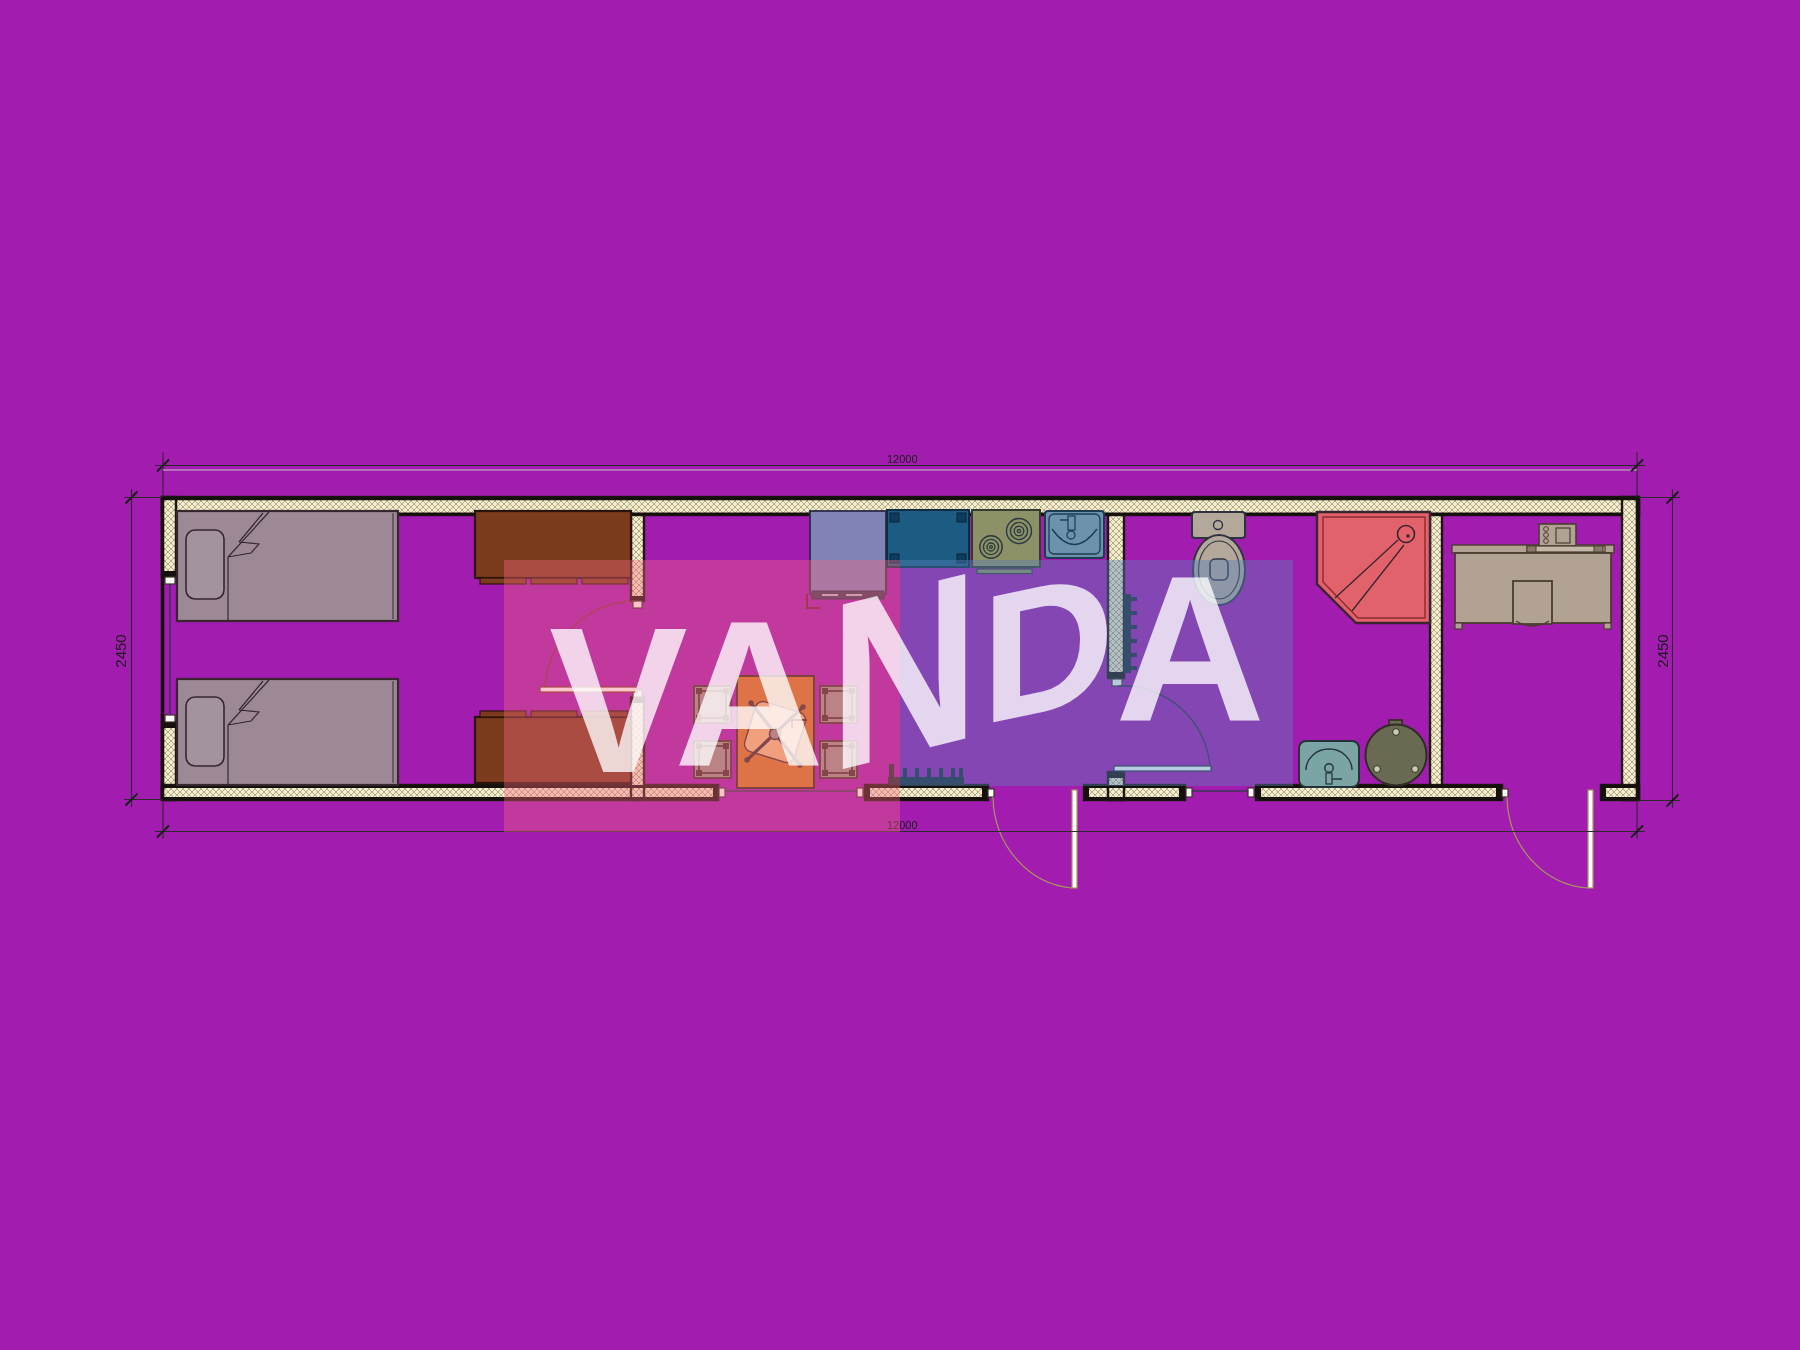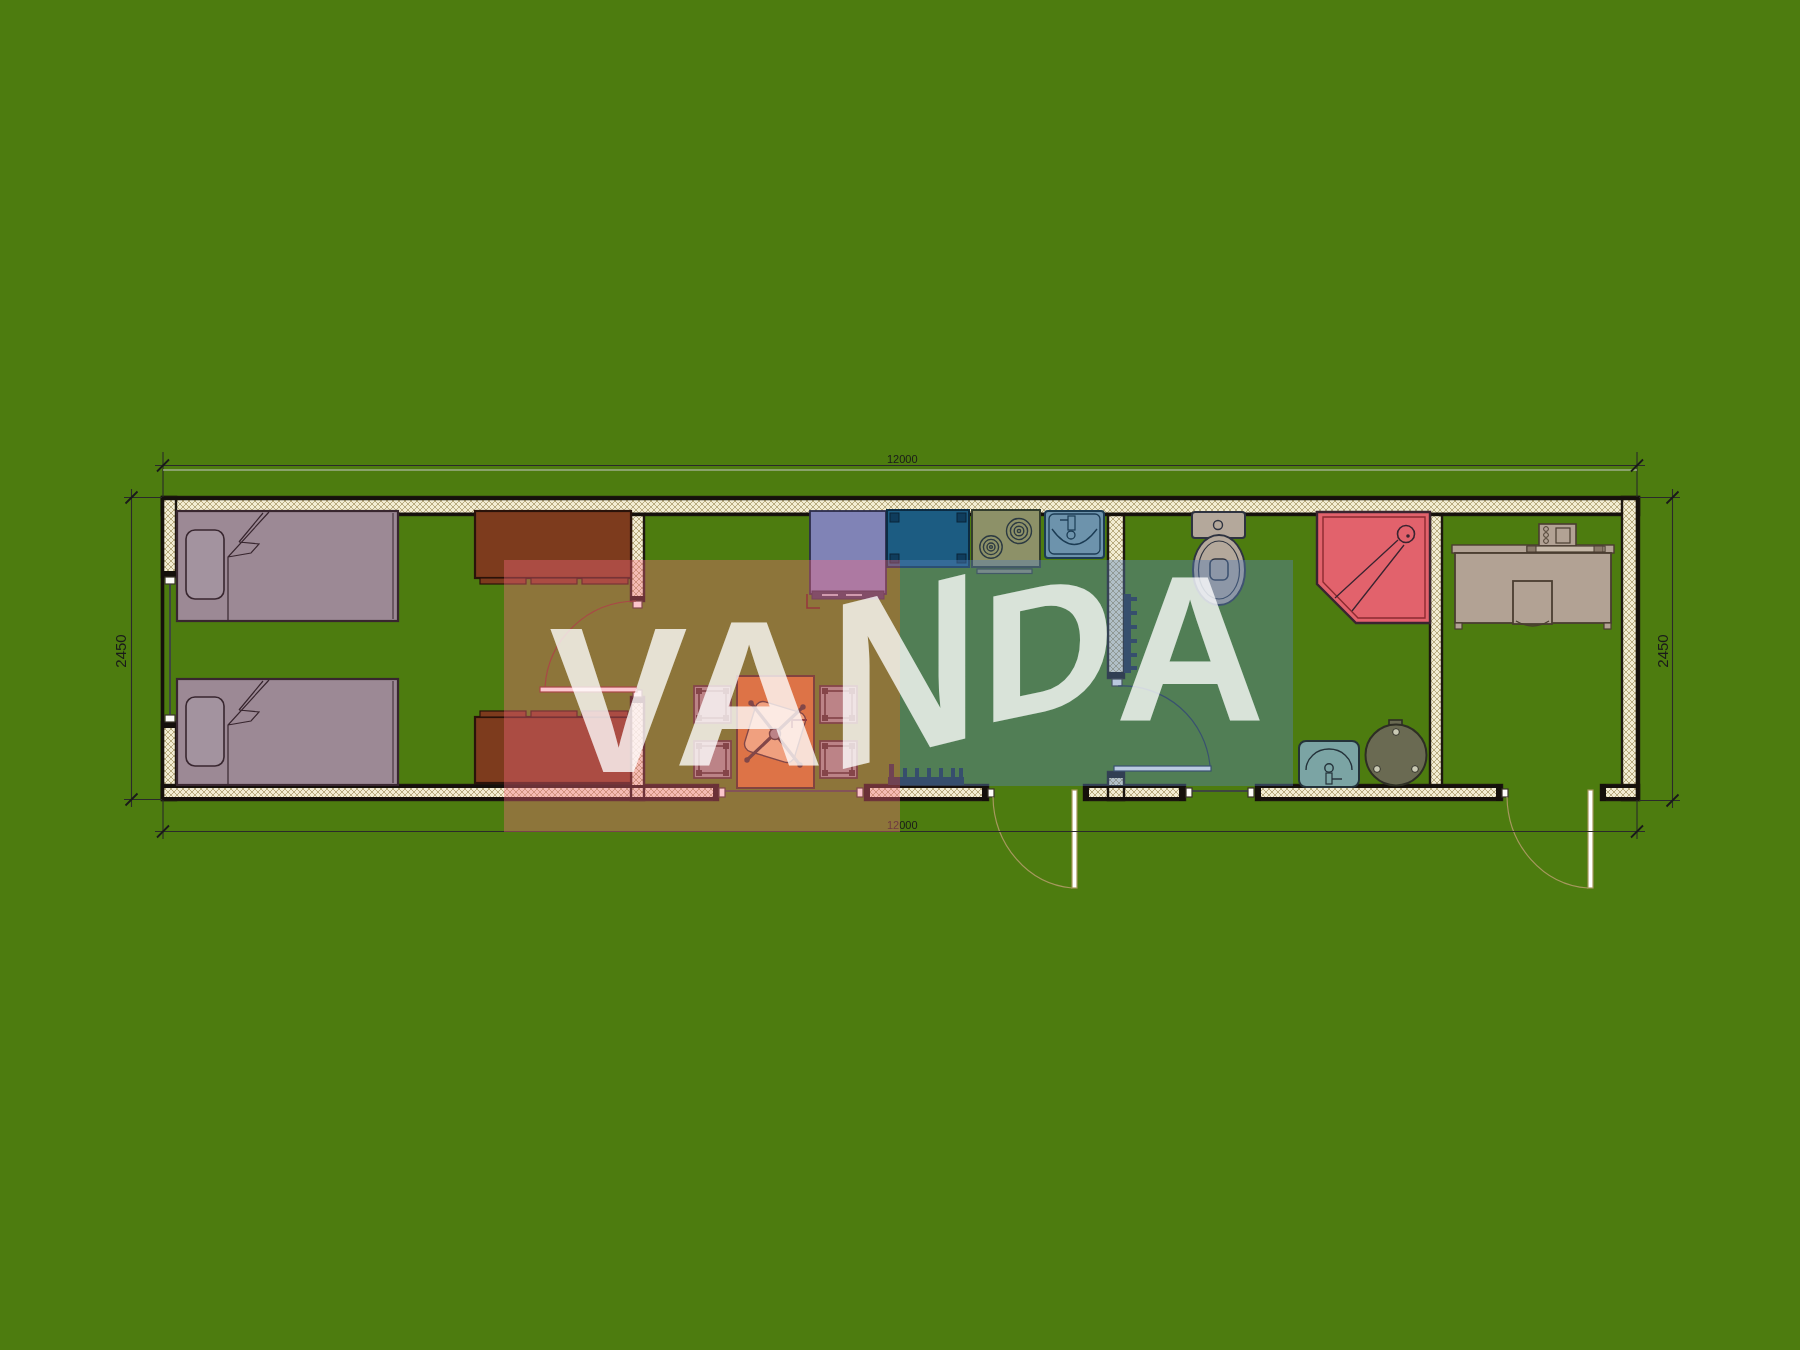--- a/index.html
+++ b/index.html
@@ -1,16 +1,16 @@
 <!DOCTYPE html>
 <html><head>
 <meta charset="utf-8">
 <style>
   html,body{margin:0;padding:0;background:#fff;}
-  #page{position:relative;width:1800px;height:1350px;background:#4d7c0f;overflow:hidden;
+  #page{position:relative;width:1800px;height:1350px;background:#a21caf;overflow:hidden;
         font-family:"Liberation Sans", sans-serif;}
   #plan{position:absolute;left:0;top:0;}
   .wm{position:absolute;}
   #wmpink{left:504px;top:560px;width:396px;height:272px;background:rgba(246,104,128,0.38);}
   #wmblue{left:900px;top:560px;width:393px;height:226px;background:rgba(88,128,184,0.42);}
   .wl{position:absolute;color:rgba(255,255,255,0.78);font-weight:bold;font-size:208px;line-height:208px;}
 </style>
 </head>
 <body>
 <div id="page">

